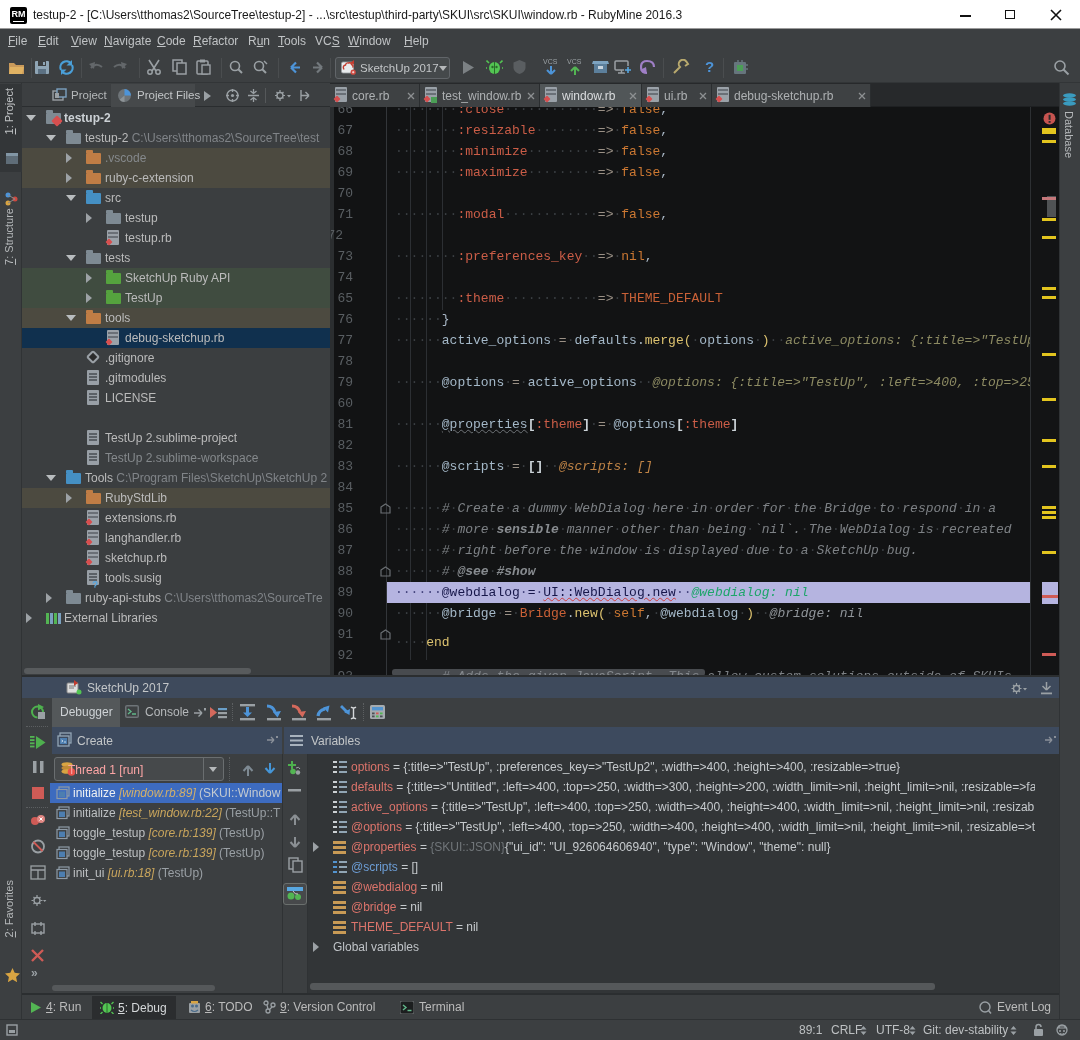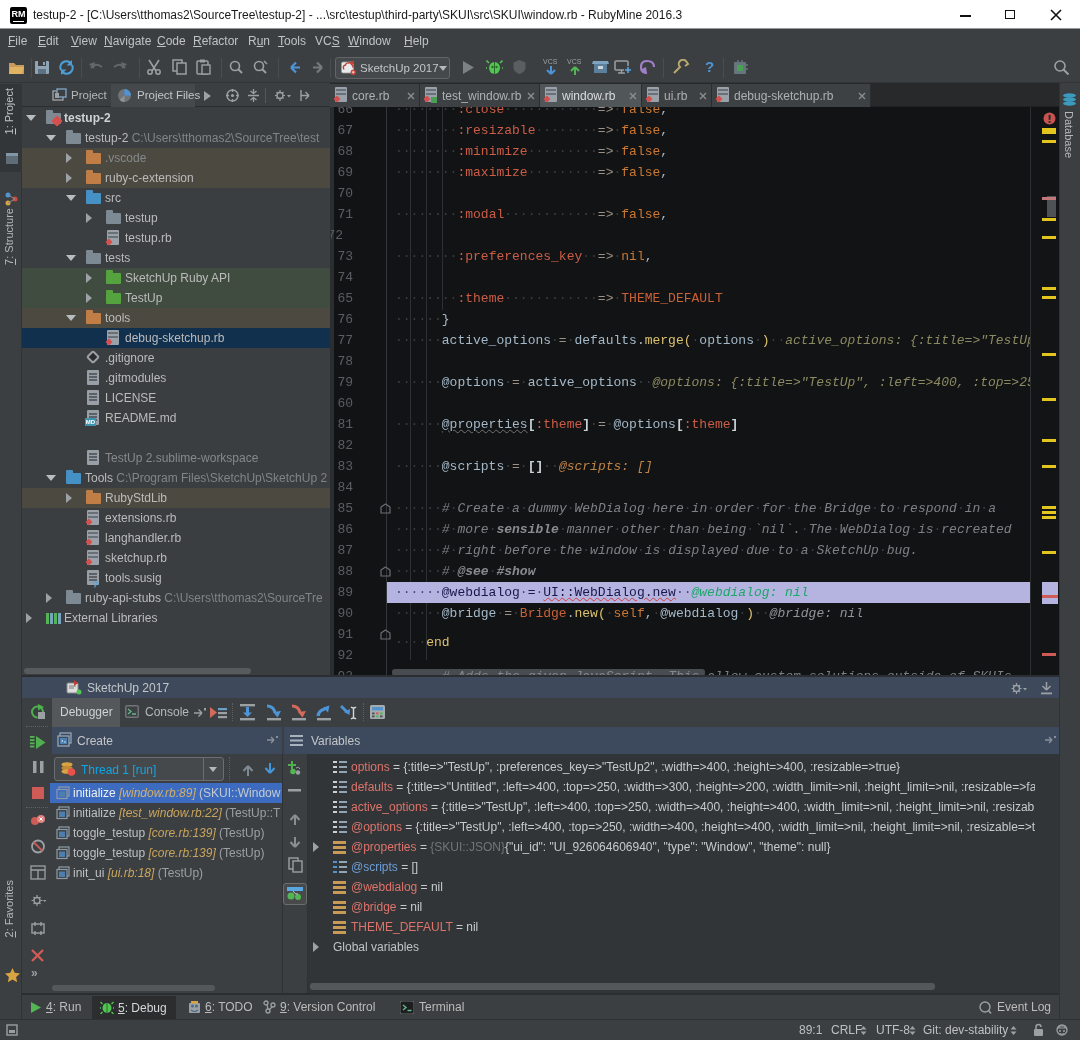--- a/index.html
+++ b/index.html
@@ -252,21 +252,21 @@
 <div class="trow" style="top:208px"><span class="arrow-c" style="left:64px"></span><span class="folder" style="left:84px;background:#7e8a93"></span><span style="position:absolute;left:103px">testup</span></div>
 <div class="trow" style="top:228px"><span class="rubyf" style="left:85px"></span><span style="position:absolute;left:103px">testup.rb</span></div>
 <div class="trow" style="top:248px"><span class="arrow-e" style="left:44px"></span><span class="folder" style="left:64px;background:#7e8a93"></span><span style="position:absolute;left:83px">tests</span></div>
 <div class="trow" style="top:268px"><span class="arrow-c" style="left:64px"></span><span class="folder" style="left:84px;background:#55a33e"></span><span style="position:absolute;left:103px">SketchUp Ruby API</span></div>
 <div class="trow" style="top:288px"><span class="arrow-c" style="left:64px"></span><span class="folder" style="left:84px;background:#55a33e"></span><span style="position:absolute;left:103px">TestUp</span></div>
 <div class="trow" style="top:308px"><span class="arrow-e" style="left:44px"></span><span class="folder" style="left:64px;background:#c07d45"></span><span style="position:absolute;left:83px">tools</span></div>
 <div class="trow" style="top:328px"><span class="rubyf" style="left:85px"></span><span style="position:absolute;left:103px">debug-sketchup.rb</span></div>
 <div class="trow" style="top:348px"><span style="position:absolute;left:66px;top:4px;width:10px;height:10px;background:#9aa0a6;transform:rotate(45deg);border-radius:2px"></span><span style="position:absolute;left:68px;top:6px;width:6px;height:6px;background:#2b2b2b;transform:rotate(45deg)"></span><span style="position:absolute;left:83px">.gitignore</span></div>
 <div class="trow" style="top:368px"><span class="page" style="left:65px"></span><span style="position:absolute;left:83px">.gitmodules</span></div>
 <div class="trow" style="top:388px"><span class="page" style="left:65px"></span><span style="position:absolute;left:83px">LICENSE</span></div>
-<div class="trow" style="top:408px"><span class="page" style="left:65px"></span><span style="position:absolute;left:63px;top:10px;width:11px;height:8px;background:#3f94ad;color:#fff;font-size:6px;font-weight:bold;line-height:8px;text-align:center">MD</span><span style="position:absolute;left:83px">README.md</span></div>
+<div class="trow" style="top:428px"><span class="page" style="left:65px"></span><span style="position:absolute;left:83px">TestUp 2.sublime-project</span></div>
 <div class="trow" style="top:448px"><span class="page" style="left:65px"></span><span style="position:absolute;left:83px"><span class="dim">TestUp 2.sublime-workspace</span></span></div>
 <div class="trow" style="top:468px"><span class="arrow-e" style="left:24px"></span><span class="folder" style="left:44px;background:#4590c4"></span><span style="position:absolute;left:63px">Tools<span class="path"> C:\Program Files\SketchUp\SketchUp 2</span></span></div>
 <div class="trow" style="top:488px"><span class="arrow-c" style="left:44px"></span><span class="folder" style="left:64px;background:#c07d45"></span><span style="position:absolute;left:83px">RubyStdLib</span></div>
 <div class="trow" style="top:508px"><span class="rubyf" style="left:65px"></span><span style="position:absolute;left:83px">extensions.rb</span></div>
 <div class="trow" style="top:548px"><span class="rubyf" style="left:65px"></span><span style="position:absolute;left:83px">sketchup.rb</span></div>
 <div class="trow" style="top:528px"><span class="rubyf" style="left:65px"></span><span style="position:absolute;left:83px">langhandler.rb</span></div>
 <div class="trow" style="top:568px"><span class="page" style="left:65px"></span><span style="position:absolute;left:70px;top:8px;color:#58a7e0;font-size:10px;font-weight:bold">?</span><span style="position:absolute;left:83px">tools.susig</span></div>
 <div class="trow" style="top:588px"><span class="arrow-c" style="left:24px"></span><span class="folder" style="left:44px;background:#7e8a93"></span><span style="position:absolute;left:63px">ruby-api-stubs<span class="path"> C:\Users\tthomas2\SourceTre</span></span></div>
 <div class="trow" style="top:608px"><span class="arrow-c" style="left:4px"></span><span style="position:absolute;left:24px;top:5px;width:3px;height:11px;background:#53b553"></span><span style="position:absolute;left:28px;top:5px;width:3px;height:11px;background:#7ba1c0"></span><span style="position:absolute;left:32px;top:5px;width:3px;height:11px;background:#53b553"></span><span style="position:absolute;left:36px;top:5px;width:3px;height:11px;background:#7ba1c0"></span><span style="position:absolute;left:42px">External Libraries</span></div>
 <div class="abs" style="left:24px;top:668px;width:227px;height:6px;background:#585b5d;border-radius:3px"></div>
@@ -558,21 +558,21 @@
       <rect x="10" y="1" width="2" height="2" fill="#8a9099"></rect>
     </svg>
 <div class="abs" style="left:50px;top:754px;width:232px;height:239px;background:#3c3f41"></div>
 <div class="abs" style="left:54px;top:757px;width:170px;height:24px;background:#46494b;border:1px solid #6a6e70;border-radius:3px"></div>
 <svg class="abs" style="left:60px;top:761px" width="16" height="16" viewBox="0 0 16 16">
       <ellipse cx="7" cy="3.5" rx="5.5" ry="2.3" fill="#d8a442"></ellipse>
       <ellipse cx="7" cy="7" rx="5.5" ry="2.3" fill="#c08a36"></ellipse>
       <ellipse cx="7" cy="10.5" rx="5.5" ry="2.3" fill="#d8a442"></ellipse>
       <circle cx="11.5" cy="11" r="3.8" fill="#e8524a"></circle>
     </svg>
-<div class="abs t12" style="left:81px;top:763px;color:#0ea5e9">Thread 1 [run]</div>
+<div class="abs t12" style="left:68px;top:763px;color:#fca5a5">Thread 1 [run]</div>
 <div class="abs" style="left:203px;top:758px;width:1px;height:22px;background:#6a6e70"></div>
 <div class="abs" style="left:209px;top:767px;width:0;height:0;border-left:4.5px solid transparent;border-right:4.5px solid transparent;border-top:5px solid #b5b8ba"></div>
 <div class="abs" style="left:229px;top:757px;width:1px;height:24px;border-left:1px dotted #5c5f61"></div>
 <svg class="abs" style="left:240px;top:762px" width="16" height="15" viewBox="0 0 16 15">
       <path d="M8 14 v-9 M8 4 l-4.5 5 M8 4 l4.5 5" stroke="#7e8a93" stroke-width="2" fill="none"></path>
     </svg>
 <svg class="abs" style="left:262px;top:762px" width="16" height="15" viewBox="0 0 16 15">
       <path d="M8 1 v9 M8 11 l-4.5 -5 M8 11 l4.5 -5" stroke="#4596d8" stroke-width="2" fill="none"></path>
     </svg>
 <div class="abs" style="left:50px;top:783px;width:232px;height:20px;background:#3d6bbf"></div>

